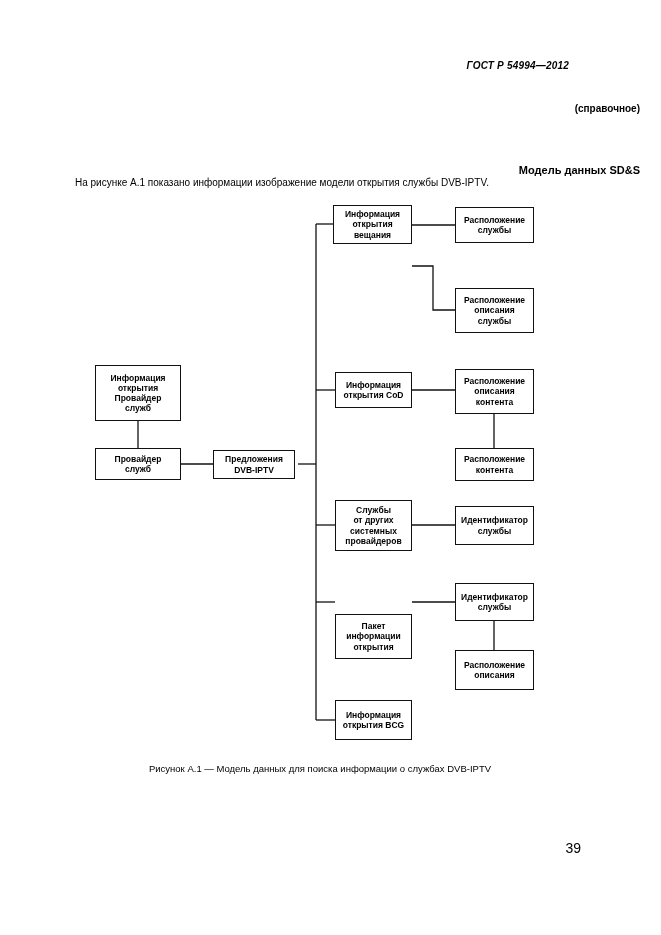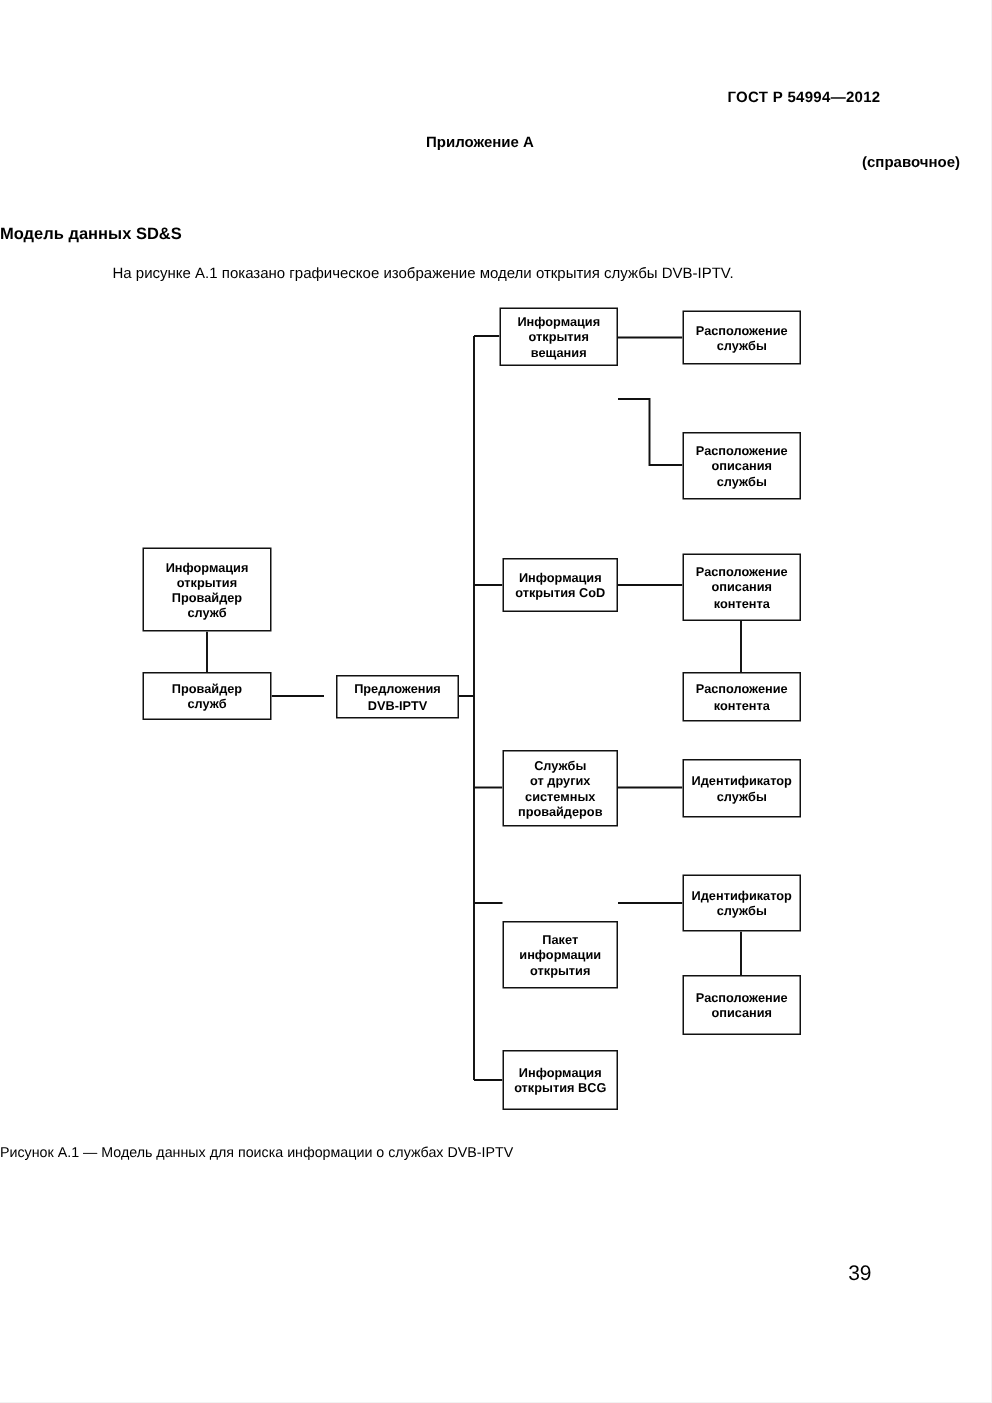--- a/index.html
+++ b/index.html
@@ -2,61 +2,61 @@
 <html><head>
 <meta charset="utf-8">
 <style>
   html,body{margin:0;padding:0;background:#ffffff;}
   body{font-family:"Liberation Sans","DejaVu Sans",sans-serif;color:#000;}
   .page{
     position:relative;width:661px;height:935px;background:#fff;
     outline:1px solid #c9c9c9;overflow:hidden;
   }
   .doc-number{
-    position:absolute;top:60px;right:74px;
-    font-size:10px;font-weight:bold;letter-spacing:.2px;
+    position:absolute;top:60px;right:92px;
+    font-size:10px;font-weight:bold;letter-spacing:.2px;font-style:italic;
   }
   .annex-title{
     position:absolute;top:90px;left:0;width:640px;text-align:center;
     font-size:10px;font-weight:bold;
   }
   .annex-subtitle{
     position:absolute;top:103px;left:0;width:640px;text-align:right;
     font-size:10px;font-weight:bold;
   }
   .section-title{
-    position:absolute;top:150px;left:0;width:640px;text-align:left;
+    position:absolute;top:164px;left:0;width:640px;text-align:right;
     font-size:11px;font-weight:bold;
   }
   .intro-text{
     position:absolute;top:177px;left:75px;width:520px;
     font-size:10px;
   }
   .figure-caption{
-    position:absolute;top:763px;left:0;width:640px;text-align:left;
+    position:absolute;top:763px;left:0;width:640px;text-align:center;
     font-size:9.5px;
   }
   .page-number{
     position:absolute;top:840px;right:80px;
     font-size:14px;
   }
   .connectors{
     position:absolute;left:0;top:0;width:661px;height:935px;
     pointer-events:none;
   }
   .box{
     position:absolute;box-sizing:border-box;
     border:1.4px solid #111;background:#fff;
     display:flex;align-items:center;justify-content:center;
     text-align:center;font-size:8.5px;font-weight:bold;line-height:1.18;
     white-space:pre-line;
   }
   .b-info-provider{left:95px;top:365px;width:86px;height:56px}
   .b-provider{left:95px;top:448px;width:86px;height:32px}
-  .b-offerings{left:224px;top:450px;width:82px;height:29px}
+  .b-offerings{left:213px;top:450px;width:82px;height:29px}
   .b-broadcast{left:333px;top:205px;width:79px;height:39px}
   .b-tp-si{left:333px;top:244px;width:79px;height:46px;text-align:left;justify-content:flex-start;padding-left:4px}
   .b-cod{left:335px;top:372px;width:77px;height:36px}
   .b-other-providers{left:335px;top:500px;width:77px;height:51px}
   .b-package{left:335px;top:614px;width:77px;height:45px}
   .b-bcg{left:335px;top:700px;width:77px;height:40px}
   .b-service-location{left:455px;top:207px;width:79px;height:36px}
   .b-service-desc-location{left:455px;top:288px;width:79px;height:45px}
   .b-content-desc-location{left:455px;top:369px;width:79px;height:45px}
   .b-content-location{left:455px;top:448px;width:79px;height:33px}
@@ -64,26 +64,25 @@
   .b-service-id-2{left:455px;top:583px;width:79px;height:38px}
   .b-desc-location{left:455px;top:650px;width:79px;height:40px}
 </style>
 </head>
 <body>
 
 <div class="page">
 
   <div class="doc-number">ГОСТ Р 54994—2012</div>
 
-  <div class="annex-title">Приложение А</div>
   <div class="annex-subtitle">(справочное)</div>
 
   <div class="section-title">Модель данных SD&amp;S</div>
 
-  <div class="intro-text">На рисунке А.1 показано графическое изображение модели открытия службы DVB-IPTV.</div>
+  <div class="intro-text">На рисунке А.1 показано информации изображение модели открытия службы DVB-IPTV.</div>
 
   <svg class="connectors" viewBox="0 0 661 935" xmlns="http://www.w3.org/2000/svg">
     <g stroke="#111" stroke-width="1.3" fill="none">
       <line x1="138" y1="421" x2="138" y2="448"></line>
       <line x1="181" y1="464" x2="216" y2="464"></line>
       <line x1="298" y1="464" x2="316" y2="464"></line>
       <line x1="316" y1="224" x2="316" y2="720"></line>
       <line x1="316" y1="224" x2="333" y2="224"></line>
       <line x1="316" y1="390" x2="335" y2="390"></line>
       <line x1="316" y1="525" x2="335" y2="525"></line>

